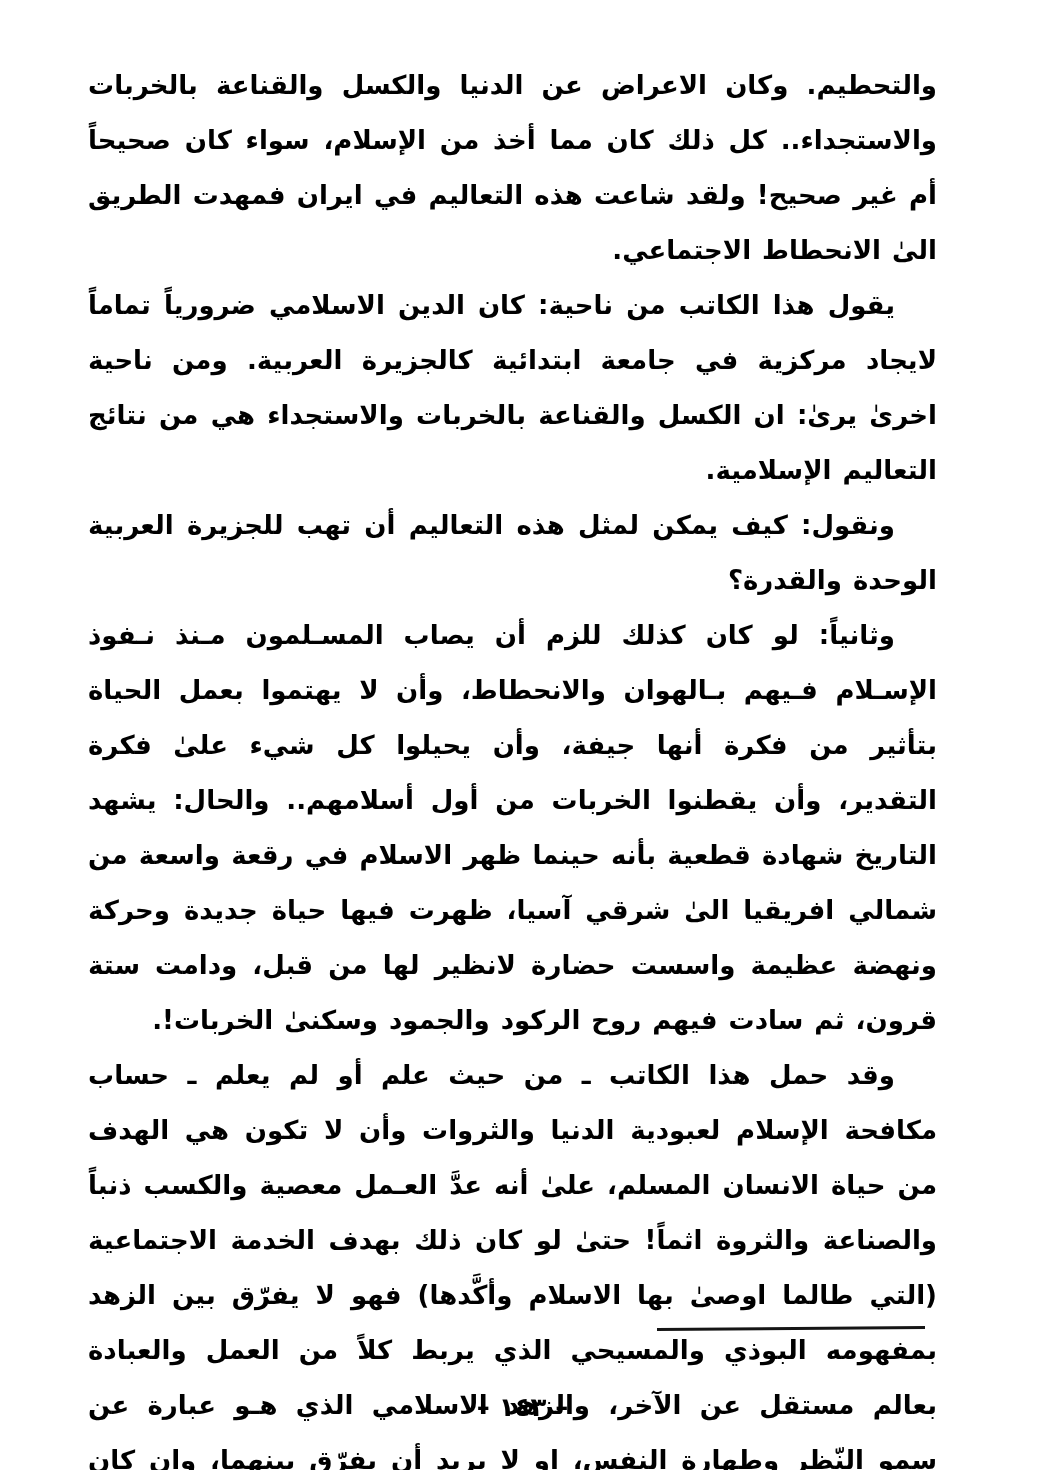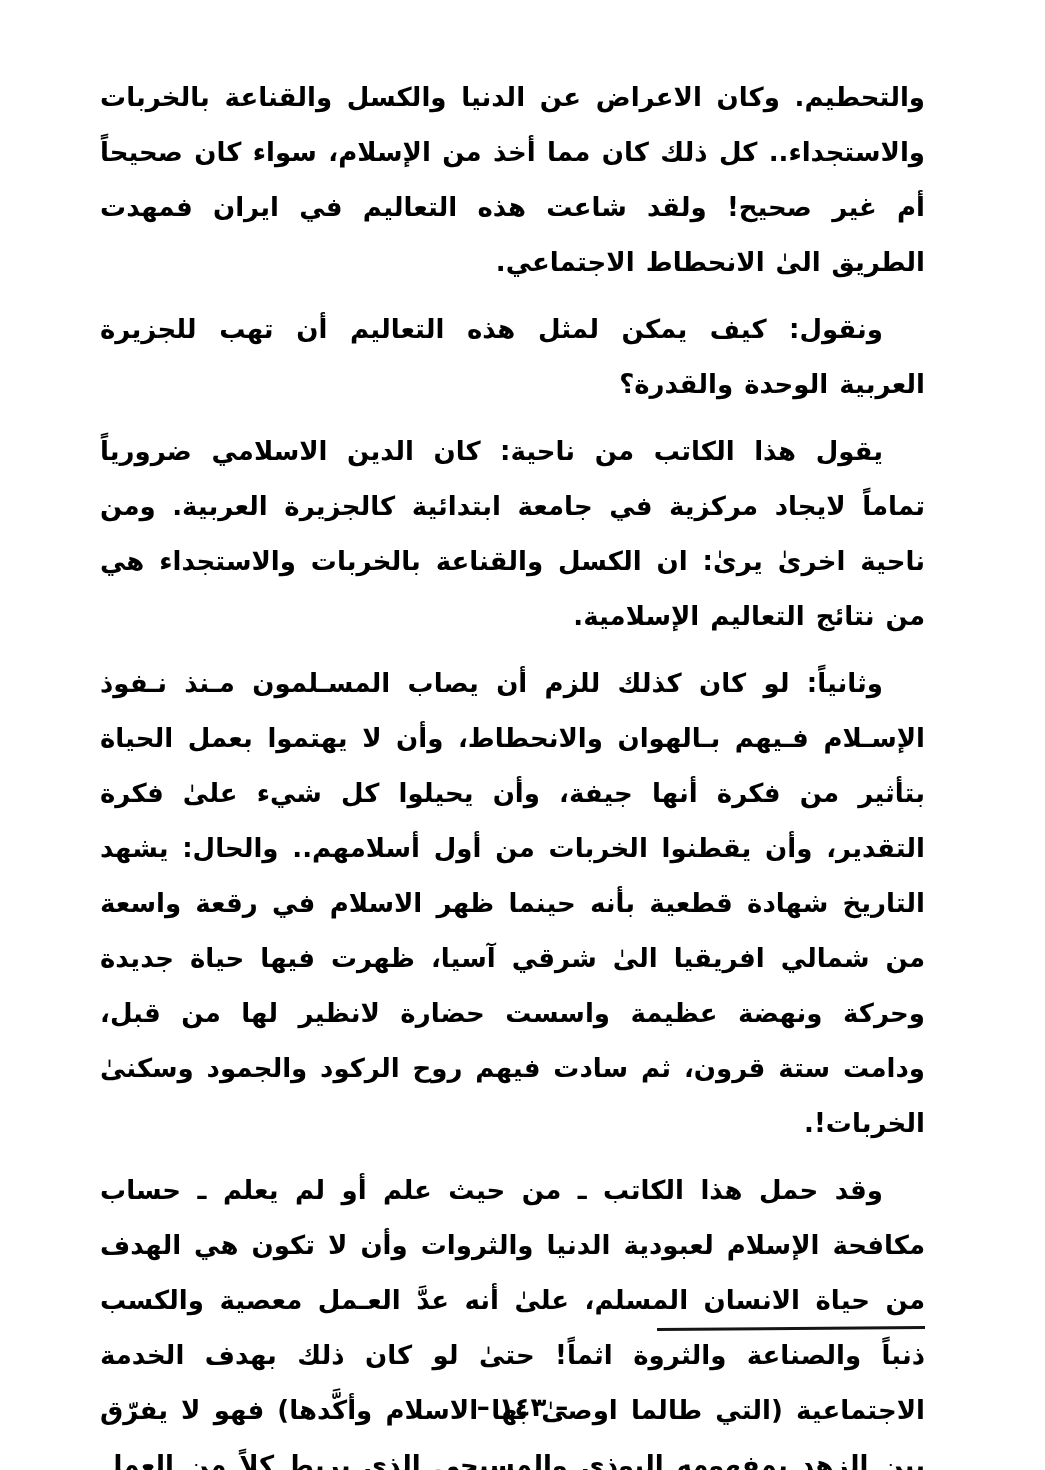--- a/index.html
+++ b/index.html
@@ -22,21 +22,21 @@
     direction: rtl;
     unicode-bidi: embed;
     text-align: justify;
     text-justify: inter-word;
     font-size: 26px;
     font-weight: 700;
     line-height: 55px;
     letter-spacing: 0;
     word-spacing: 2px;
   }
-  .text-block p { margin: 12px; }
+  .text-block p { margin: 0; }
   .text-block p.indented { text-indent: 42px; }
   .footnote-divider {
     position: absolute;
     top: 1327px;
     right: 120px;
     width: 268px;
     height: 3px;
     background: #151515;
     transform: rotate(-0.4deg);
   }
@@ -64,22 +64,22 @@
     letter-spacing: 2px;
   }
 </style>
 </head>
 <body>
 
 <div class="page">
 
   <main class="text-block">
     <p>والتحطيم. وكان الاعراض عن الدنيا والكسل والقناعة بالخربات والاستجداء.. كل ذلك كان مما أخذ من الإسلام، سواء كان صحيحاً أم غير صحيح! ولقد شاعت هذه التعاليم في ايران فمهدت الطريق الىٰ الانحطاط الاجتماعي.</p>
+    <p class="indented">يقول هذا الكاتب من ناحية: كان الدين الاسلامي ضرورياً تماماً لايجاد مركزية في جامعة ابتدائية كالجزيرة العربية. ومن ناحية اخرىٰ يرىٰ: ان الكسل والقناعة بالخربات والاستجداء هي من نتائج التعاليم الإسلامية.</p>
     <p class="indented">ونقول: كيف يمكن لمثل هذه التعاليم أن تهب للجزيرة العربية الوحدة والقدرة؟</p>
-    <p class="indented">يقول هذا الكاتب من ناحية: كان الدين الاسلامي ضرورياً تماماً لايجاد مركزية في جامعة ابتدائية كالجزيرة العربية. ومن ناحية اخرىٰ يرىٰ: ان الكسل والقناعة بالخربات والاستجداء هي من نتائج التعاليم الإسلامية.</p>
     <p class="indented">وثانياً: لو كان كذلك للزم أن يصاب المسـلمون مـنذ نـفوذ الإسـلام فـيهم بـالهوان والانحطاط، وأن لا يهتموا بعمل الحياة بتأثير من فكرة أنها جيفة، وأن يحيلوا كل شيء علىٰ فكرة التقدير، وأن يقطنوا الخربات من أول أسلامهم.. والحال: يشهد التاريخ شهادة قطعية بأنه حينما ظهر الاسلام في رقعة واسعة من شمالي افريقيا الىٰ شرقي آسيا، ظهرت فيها حياة جديدة وحركة ونهضة عظيمة واسست حضارة لانظير لها من قبل، ودامت ستة قرون، ثم سادت فيهم روح الركود والجمود وسكنىٰ الخربات!.</p>
     <p class="indented">وقد حمل هذا الكاتب ـ من حيث علم أو لم يعلم ـ حساب مكافحة الإسلام لعبودية الدنيا والثروات وأن لا تكون هي الهدف من حياة الانسان المسلم، علىٰ أنه عدَّ العـمل معصية والكسب ذنباً والصناعة والثروة اثماً! حتىٰ لو كان ذلك بهدف الخدمة الاجتماعية (التي طالما اوصىٰ بها الاسلام وأكَّدها) فهو لا يفرّق بين الزهد بمفهومه البوذي والمسيحي الذي يربط كلاً من العمل والعبادة بعالم مستقل عن الآخر، والزهد الاسلامي الذي هـو عبارة عن سمو النّظر وطهارة النفس، او لا يريد أن يفرّق بينهما، وان كان يعرف الفرق.</p>
 
   </main>
 
   <div class="footnote-divider"></div>
 
 
   <div class="page-number">– ١٤٣ –</div>
 

